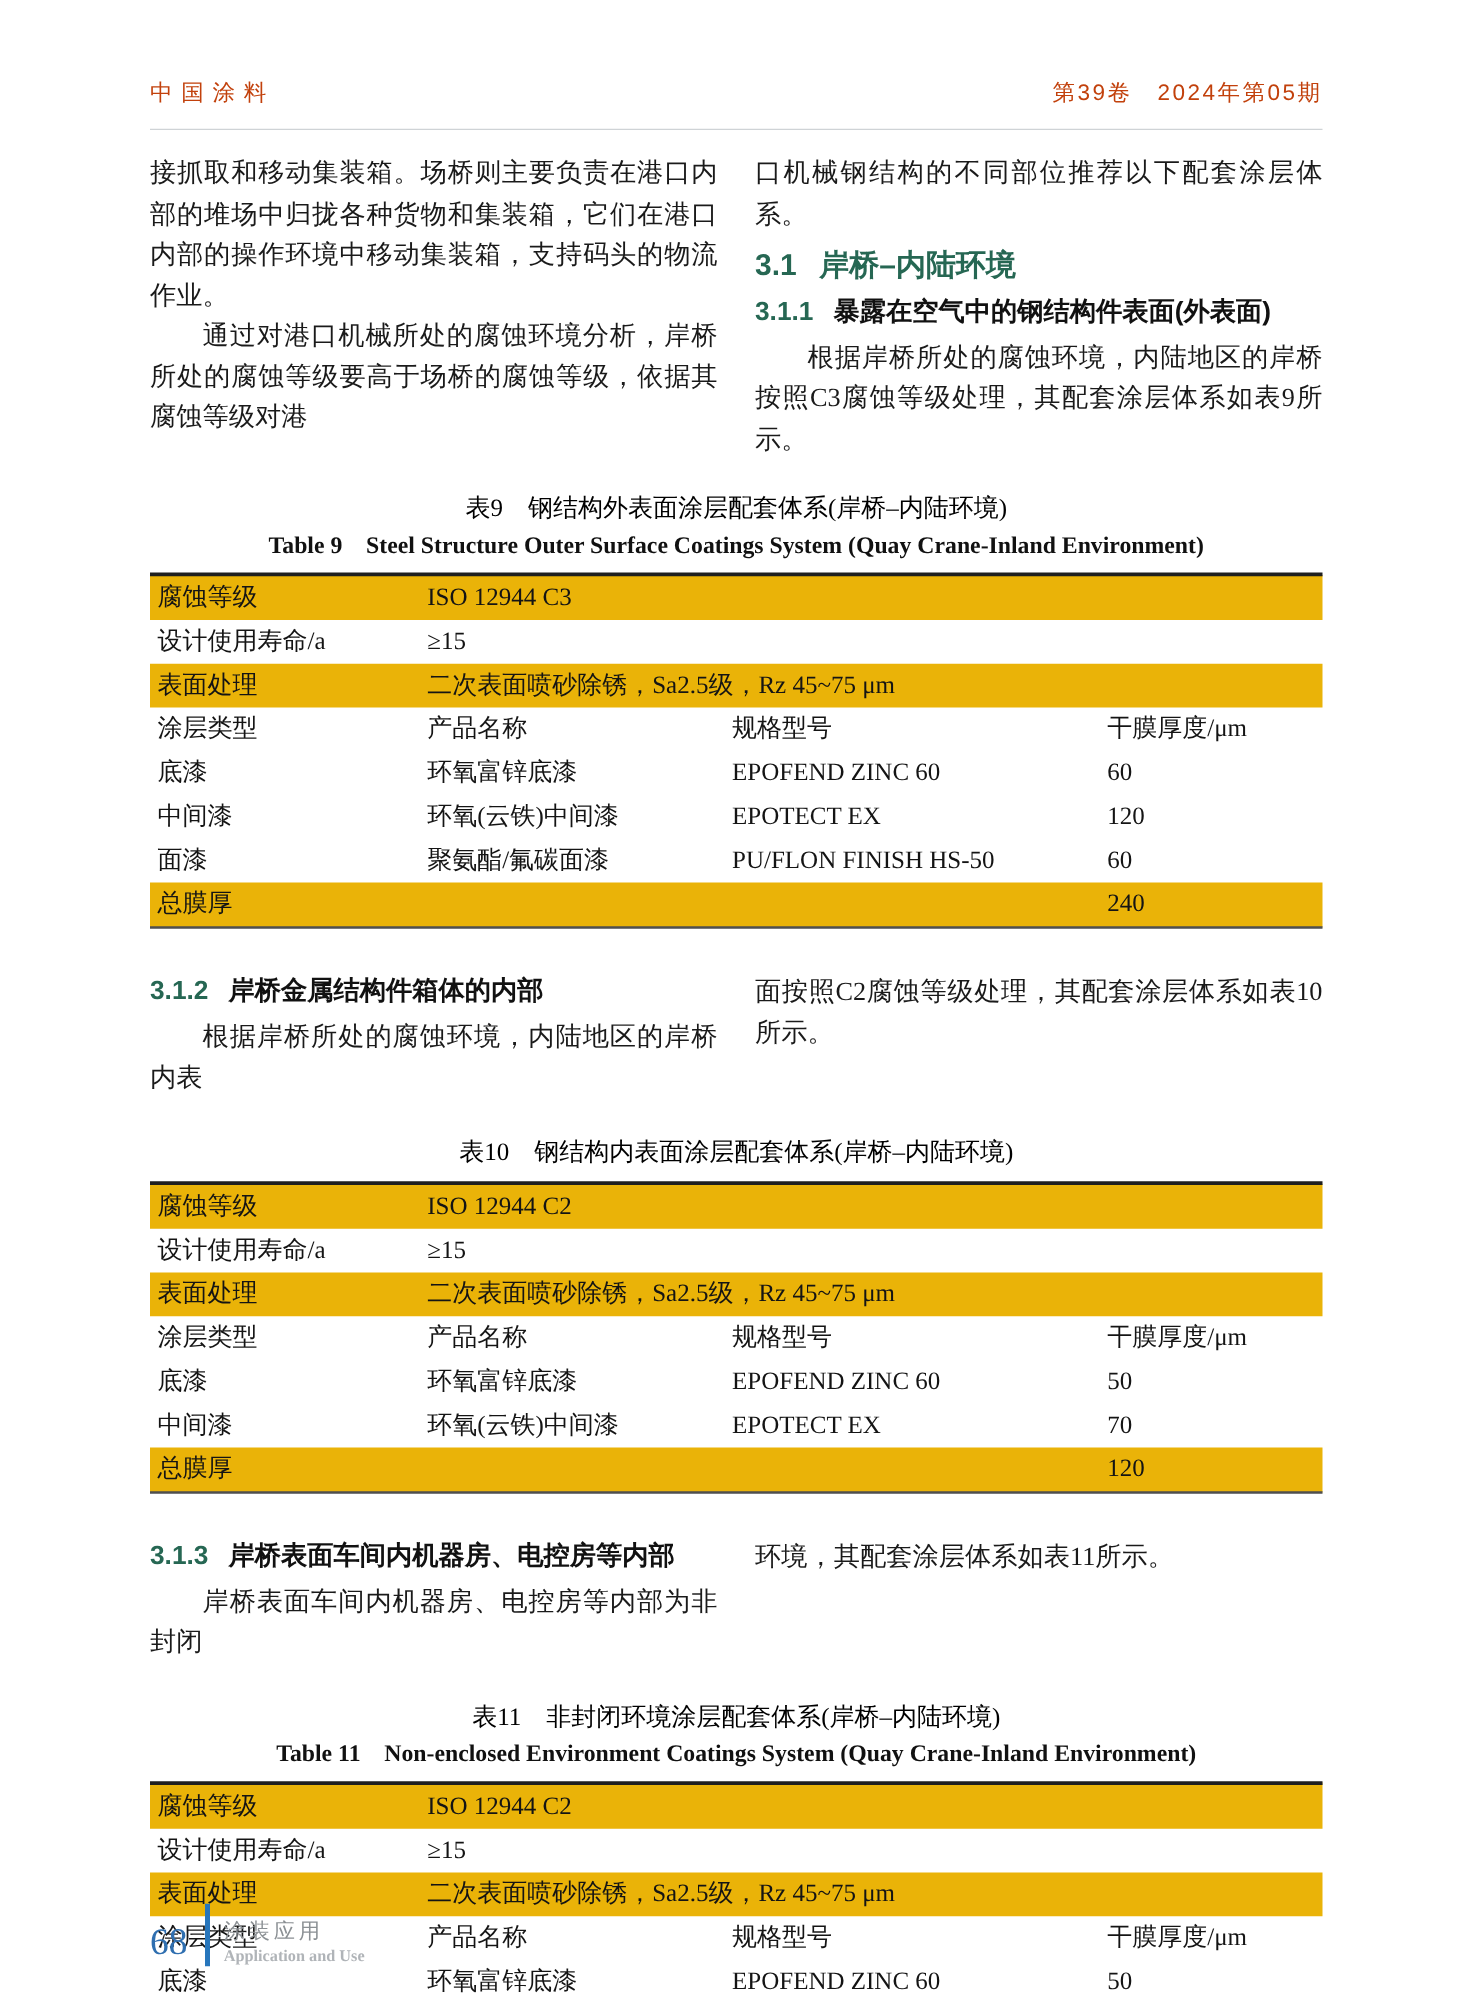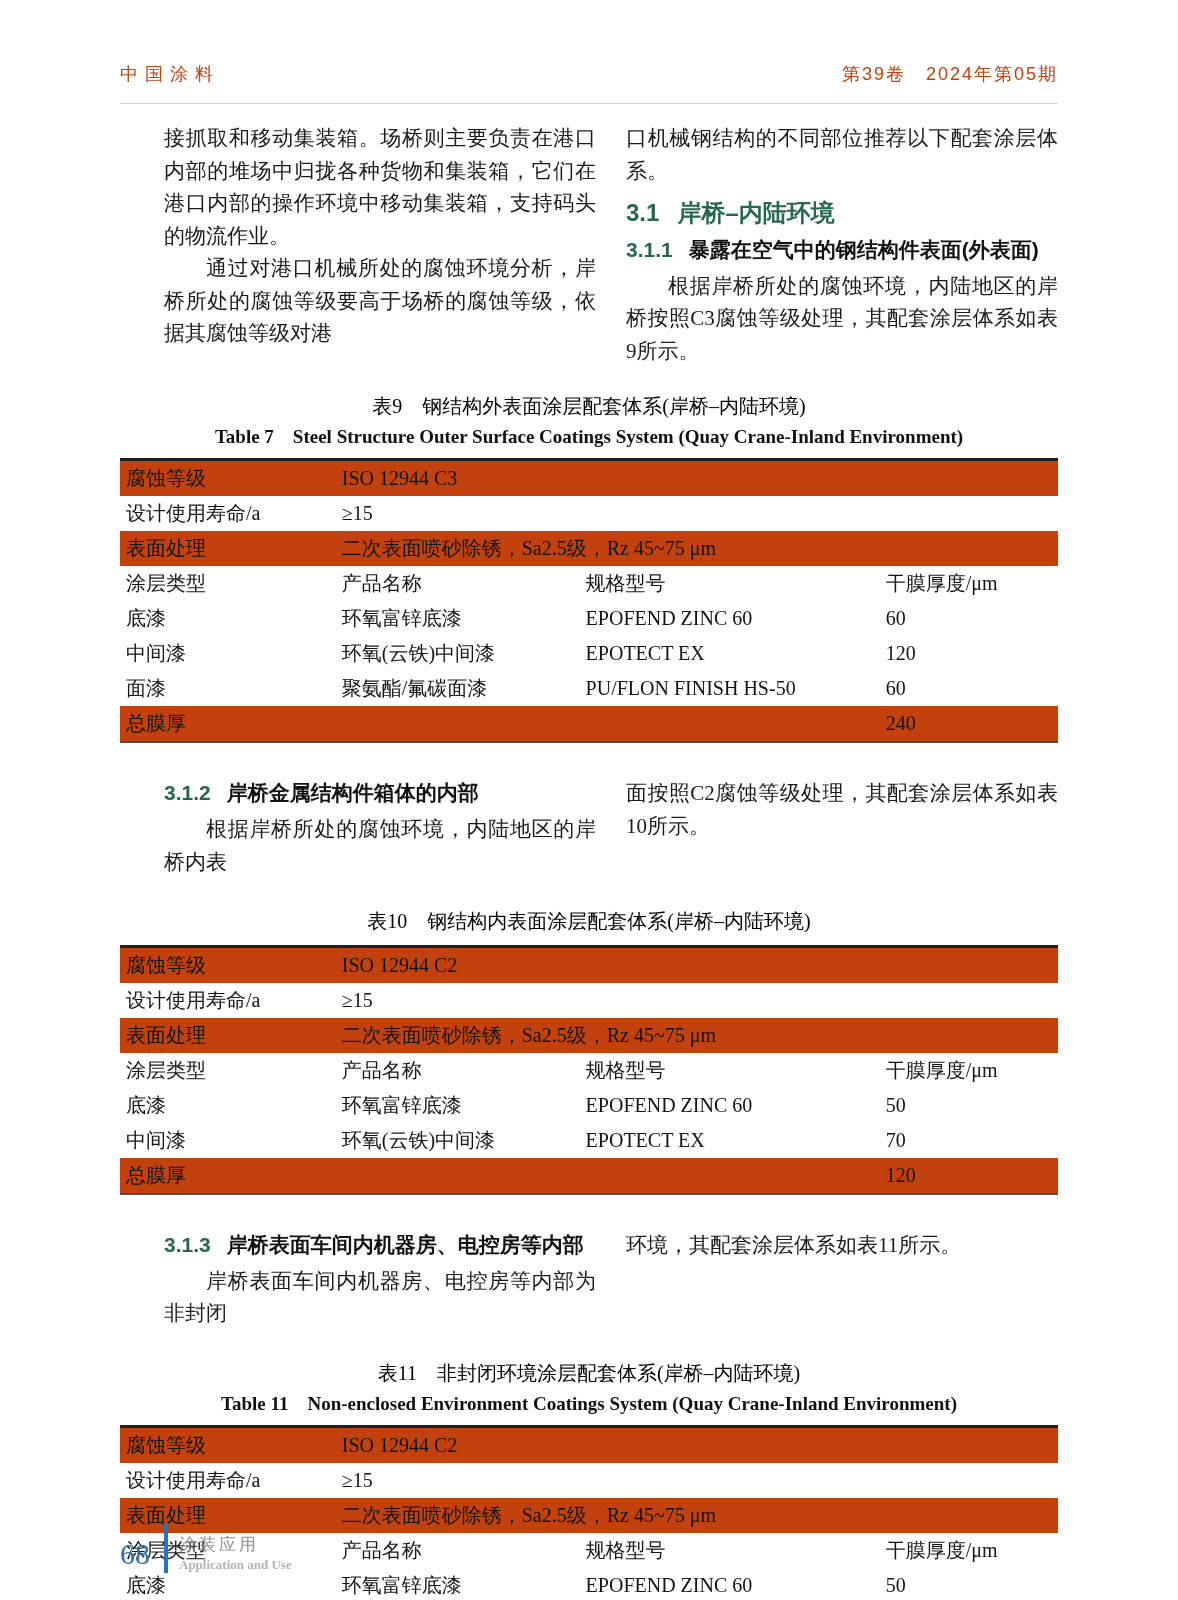--- a/index.html
+++ b/index.html
@@ -13,21 +13,21 @@
   
   .runhead {
     display:flex; justify-content:space-between; align-items:flex-end;
     color:#c2410c; font-size:18px; font-family:"Liberation Sans", sans-serif;
     padding-bottom:17px; border-bottom:1px solid #cfd3d6;
   }
   .runhead .jname { letter-spacing:7px; }
   .runhead .issue { letter-spacing:2px; }
 
   
-  .twocol { display:flex; gap:30px;margin-left:44px; }
+  .twocol { display:flex; gap:30px; }
   .col { flex:1 1 0; font-size:21px; line-height:1.55; text-align:justify; }
   .col p { margin:0; }
   p.ind { text-indent:2em; }
 
   h3.h31 {
     margin:7px 0 3px 0; font-family:"Liberation Sans", sans-serif;
     font-size:24px; font-weight:700; color:#266753;
   }
   h3.h31 .hnum { margin-right:18px; }
   h4.hsec {
@@ -43,21 +43,21 @@
 
   
   table.spec {
     width:100%; border-collapse:collapse; table-layout:fixed;
     border-top:3px solid #1f1f1f; border-bottom:2px solid #4f4f4f;
     font-size:20px; color:#141414; margin-top:10px;
   }
   table.spec col.c1 { width:23%; } table.spec col.c2 { width:26%; }
   table.spec col.c3 { width:32%; } table.spec col.c4 { width:19%; }
   table.spec td { padding:5px 6px; line-height:1.25; }
-  tr.shade { background:#c2410c; }
+  tr.shade { background:#eab308; }
   td.lab  { text-align:left; padding-left:38px; }
   td.lab2 { text-align:left; padding-left:46px; }
   td.c    { text-align:left; }
 
   .mt18 { margin-top:18px; } .mt26 { margin-top:26px; }
   .mt30 { margin-top:30px; } .mt34 { margin-top:34px; }
 
   
   .footer {
     position:absolute; left:120px; bottom:27px;
@@ -98,21 +98,21 @@
       <h4 class="hsec">
         <span class="hnum">3.1.1</span><span>暴露在空气中的钢结构件表面(外表面)</span>
       </h4>
       <p class="ind">根据岸桥所处的腐蚀环境，内陆地区的岸桥按照C3腐蚀等级处理，其配套涂层体系如表9所示。</p>
     </div>
   </div>
 
   <div class="mt26">
     <div class="cap">
       <div class="cap-cn">表9　钢结构外表面涂层配套体系(岸桥–内陆环境)</div>
-      <div class="cap-en">Table 7 Steel Structure Outer Surface Coatings System (Quay Crane-Inland Environment)</div>
+      <div class="cap-en">Table 9 Steel Structure Outer Surface Coatings System (Quay Crane-Inland Environment)</div>
     </div>
     <table class="spec">
       <colgroup>
           <col class="c1">
           <col class="c2">
           <col class="c3">
           <col class="c4">
         </colgroup>
       <tbody>
           <tr class="shade">

